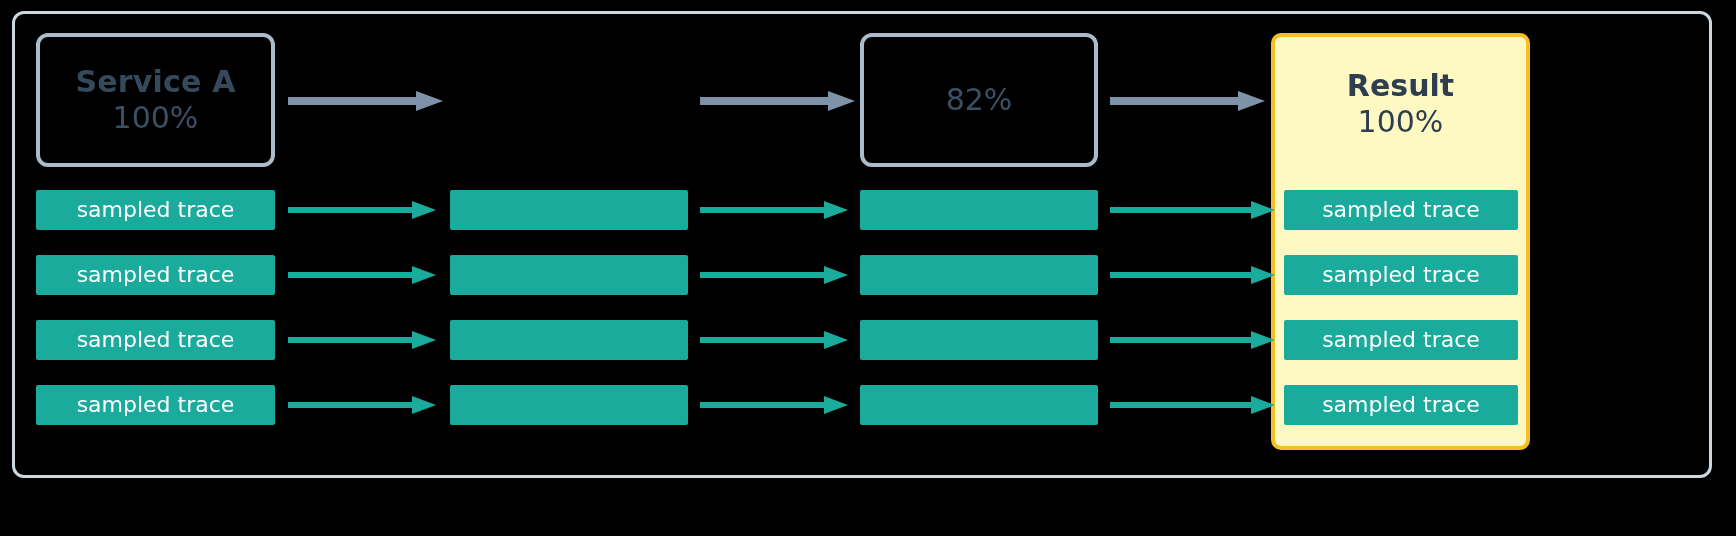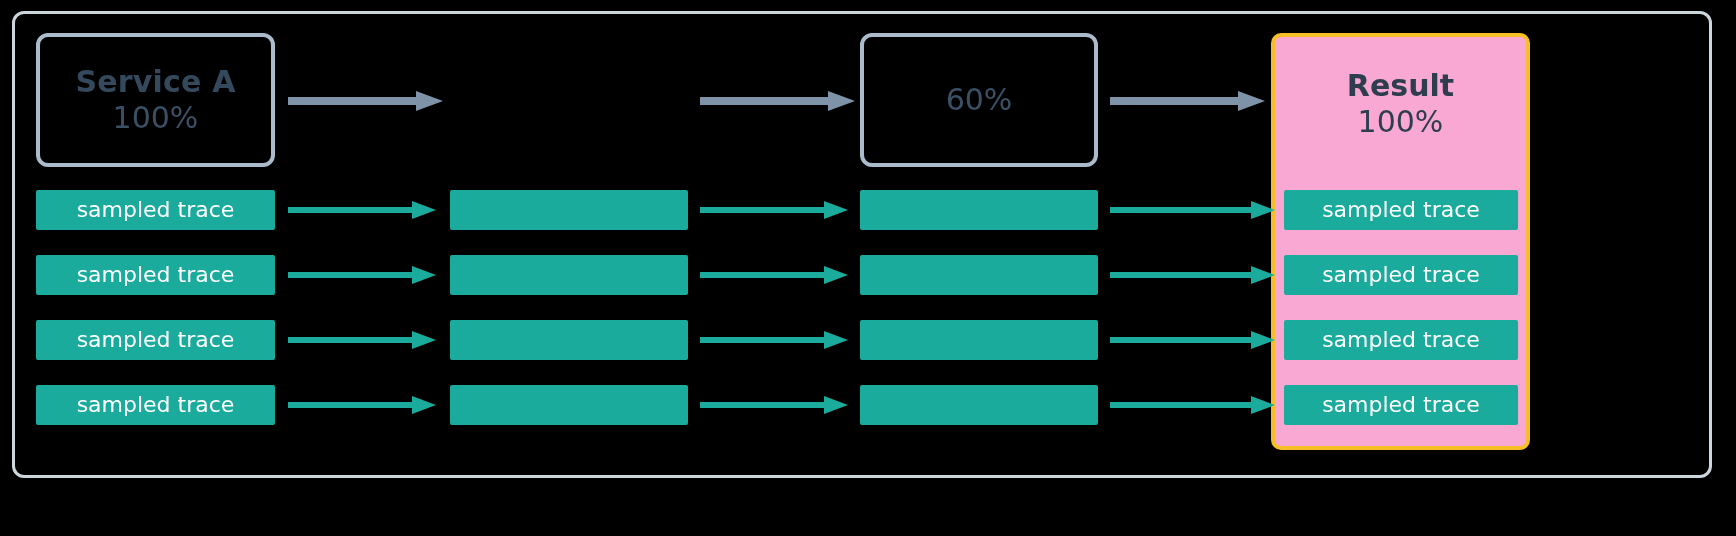--- a/index.html
+++ b/index.html
@@ -27,21 +27,21 @@
     line-height:1.15;
   }
   .service-pct{
     font-size:30px;font-weight:400;color:#3b5065;line-height:1.15;
   }
 
   
   .result-box{
     position:absolute;left:1271px;top:33px;width:259px;height:417px;
     box-sizing:border-box;border:4px solid #f6bf26;border-radius:10px;
-    background:#f9a8d4;
+    background:#fef9c3;
   }
   .result-head{
     position:absolute;left:0;top:0;width:100%;height:134px;
     display:flex;flex-direction:column;align-items:center;justify-content:center;gap:2px;
   }
   .result-name{font-size:30px;font-weight:700;color:#2e3e4e;line-height:1.15;}
   .result-pct{font-size:30px;font-weight:400;color:#2e3e4e;line-height:1.15;}
 
   
   .trace{
@@ -70,21 +70,21 @@
     </div>
   </div>
 
   <div class="service-box" style="left:36px;width:239px;">
     <div class="service-name">Service A</div>
     <div class="service-pct">100%</div>
   </div>
 
 
   <div class="service-box" style="left:860px;width:238px;">
-    <div class="service-pct">60%</div>
+    <div class="service-pct">82%</div>
   </div>
 
   <div class="arrow" style="left:288px;top:89px;width:155px;">
     <svg width="155" height="24" viewBox="0 0 155 24">
       <path d="M0 8 H128 V2 L155 12 L128 22 V16 H0 Z" fill="#7f93a8"></path>
     </svg>
   </div>
   <div class="arrow" style="left:700px;top:89px;width:155px;">
     <svg width="155" height="24" viewBox="0 0 155 24">
       <path d="M0 8 H128 V2 L155 12 L128 22 V16 H0 Z" fill="#7f93a8"></path>

